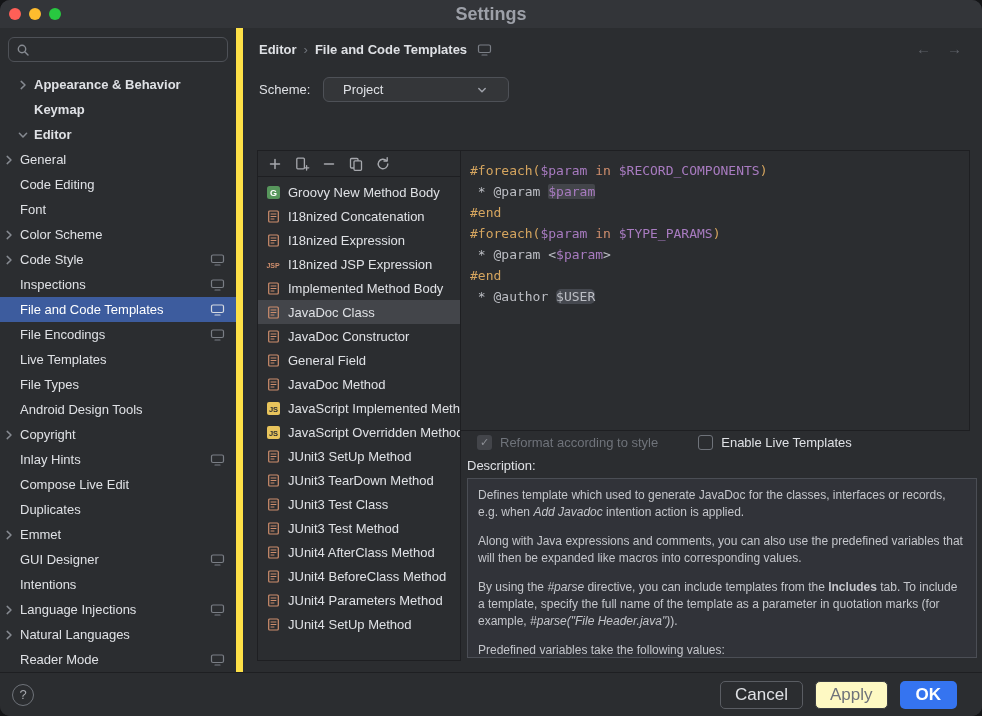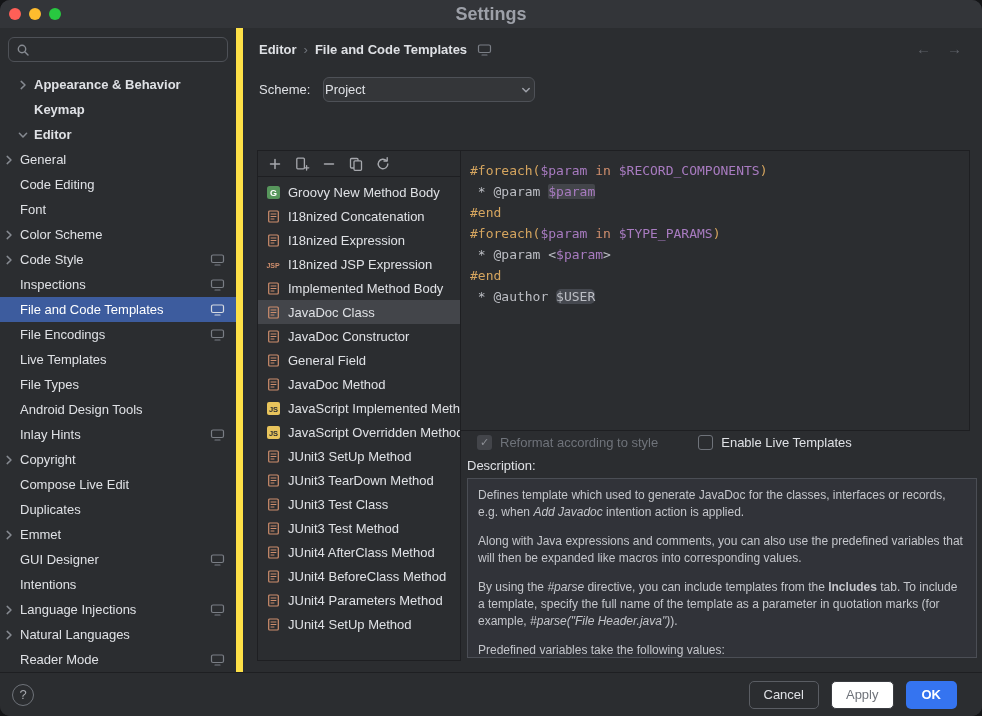--- a/index.html
+++ b/index.html
@@ -24,21 +24,21 @@
   .chev{width:17px;height:14px;margin-right:3px;color:#868a91;display:flex;align-items:center;justify-content:center;flex:none}
   .screen-ic{position:absolute;right:11px;top:6px;color:#7a7e85;display:flex}
   .tree-row.sel .screen-ic{color:#d5dae2}
   
   .main{position:absolute;left:244px;top:28px;right:0;bottom:44px;background:#2b2d30}
   .breadcrumb{position:absolute;left:15px;top:14px;display:flex;align-items:center;font-size:13px;font-weight:bold;gap:7px}
   .crumb-sep{color:#6f737a;font-weight:normal}
   .bc-ic{color:#7a7e85;display:flex;margin-left:3px}
   .nav-arrows{position:absolute;right:20px;top:12px;display:flex;gap:16px;font-size:15px;color:#5d6067}
   .scheme-label{position:absolute;left:15px;top:54px;font-size:13px;color:#dfe1e5}
-  .scheme-select{position:absolute;left:79px;top:49px;width:212px;height:25px;background:#343639;border:1px solid #4e5157;border-radius:6px;display:flex;align-items:center;justify-content:space-between;padding:0 1px;font-size:13px}
+  .scheme-select{position:absolute;left:79px;top:49px;width:186px;height:25px;background:#343639;border:1px solid #4e5157;border-radius:6px;display:flex;align-items:center;justify-content:space-between;padding:0 19px;font-size:13px}
   .tabs{position:absolute;left:0;right:0;top:78px;height:38px;border-top:1px solid #1e1f22;border-bottom:1px solid #1e1f22;display:flex;align-items:stretch;padding-left:8px}
   .tab{display:flex;align-items:center;padding:0 11px;font-size:13px;color:#dfe1e5;position:relative}
   .tab.active::after{content:"";position:absolute;left:8px;right:8px;bottom:0;height:3px;background:#9da0a8;border-radius:2px 2px 0 0}
   
   .list-panel{position:absolute;left:13px;top:122px;width:204px;height:511px;border:1px solid #1e1f22;background:#2b2d30;overflow:hidden}
   .list-toolbar{height:26px;border-bottom:1px solid #1e1f22;display:flex;align-items:center;gap:11px;padding:0 9px}
   .tb-btn{width:16px;height:16px;display:flex}
   .tpl-list{padding-top:3px}
   .tpl-row{height:24px;display:flex;align-items:center;gap:6px;padding:0 6px;font-size:13px;color:#dfe1e5;white-space:nowrap;overflow:hidden}
   .tpl-row.sel{background:#43454a}
@@ -60,23 +60,23 @@
   .cb.unchecked{border:1px solid #6f737a}
   .lbl-disabled{color:#6f737a}
   .lbl{color:#dfe1e5}
   .desc-label{position:absolute;left:223px;top:430px;font-size:13px;color:#dfe1e5}
   .desc-box{position:absolute;left:223px;top:450px;width:510px;height:180px;border:1px solid #4b4e55;background:#313339;padding:8px 10px;overflow:hidden;font-size:12px;line-height:17px;color:#c4c6cb}
   .desc-p{margin-bottom:12px}
   
   .footer{position:absolute;left:0;right:0;bottom:0;height:44px;border-top:1px solid #1e1f22;background:#2b2d30;display:flex;align-items:center}
   .help{width:22px;height:22px;border-radius:50%;border:1px solid #6f737a;color:#a6a8ad;display:flex;align-items:center;justify-content:center;font-size:13px;margin-left:12px}
   .footer-btns{margin-left:auto;display:flex;gap:12px;margin-right:25px;align-items:center}
-  .btn{height:28px;border-radius:5px;font-size:13px;display:flex;align-items:center;padding:0 14px}
+  .btn{height:28px;border-radius:5px;font-size:17px;display:flex;align-items:center;padding:0 14px}
   .btn-cancel{border:1px solid #5a5d63;color:#dfe1e5}
-  .btn-apply{border:1px solid #3a3c41;background:#ffffff;color:#6f737a}
+  .btn-apply{border:1px solid #3a3c41;background:#fef9c3;color:#6f737a}
   .btn-ok{background:#3574f0;color:#fff;padding:0 16px;font-weight:bold}
 </style>
 </head>
 <body>
 
 <div class="window">
 
   <div class="titlebar">
     <div class="traffic">
       <span class="t-red"></span>
@@ -191,36 +191,36 @@
         </div>
         <div class="tree-row lvl1">
           <span class="chev"></span>
           <span>File Types</span>
         </div>
         <div class="tree-row lvl1">
           <span class="chev"></span>
           <span>Android Design Tools</span>
         </div>
         <div class="tree-row lvl1">
+          <span class="chev">
+            <svg width="14" height="14" viewBox="0 0 14 14" fill="none">
+              <path d="M5.2 3.4 9 7 5.2 10.6" stroke="currentColor" stroke-width="1.5" fill="none" stroke-linecap="round" stroke-linejoin="round"></path>
+            </svg>
+          </span>
+          <span>Copyright</span>
+        </div>
+        <div class="tree-row lvl1">
           <span class="chev"></span>
           <span>Inlay Hints</span>
           <span class="screen-ic">
             <svg width="15" height="14" viewBox="0 0 15 14" fill="none">
               <rect x="1.5" y="2" width="12" height="7.5" rx="1.5" stroke="currentColor" stroke-width="1.2"></rect>
               <path d="M5 12h5" stroke="currentColor" stroke-width="1.2" stroke-linecap="round"></path>
             </svg>
           </span>
-        </div>
-        <div class="tree-row lvl1">
-          <span class="chev">
-            <svg width="14" height="14" viewBox="0 0 14 14" fill="none">
-              <path d="M5.2 3.4 9 7 5.2 10.6" stroke="currentColor" stroke-width="1.5" fill="none" stroke-linecap="round" stroke-linejoin="round"></path>
-            </svg>
-          </span>
-          <span>Copyright</span>
         </div>
         <div class="tree-row lvl1">
           <span class="chev"></span>
           <span>Compose Live Edit</span>
         </div>
         <div class="tree-row lvl1">
           <span class="chev"></span>
           <span>Duplicates</span>
         </div>
         <div class="tree-row lvl1">

